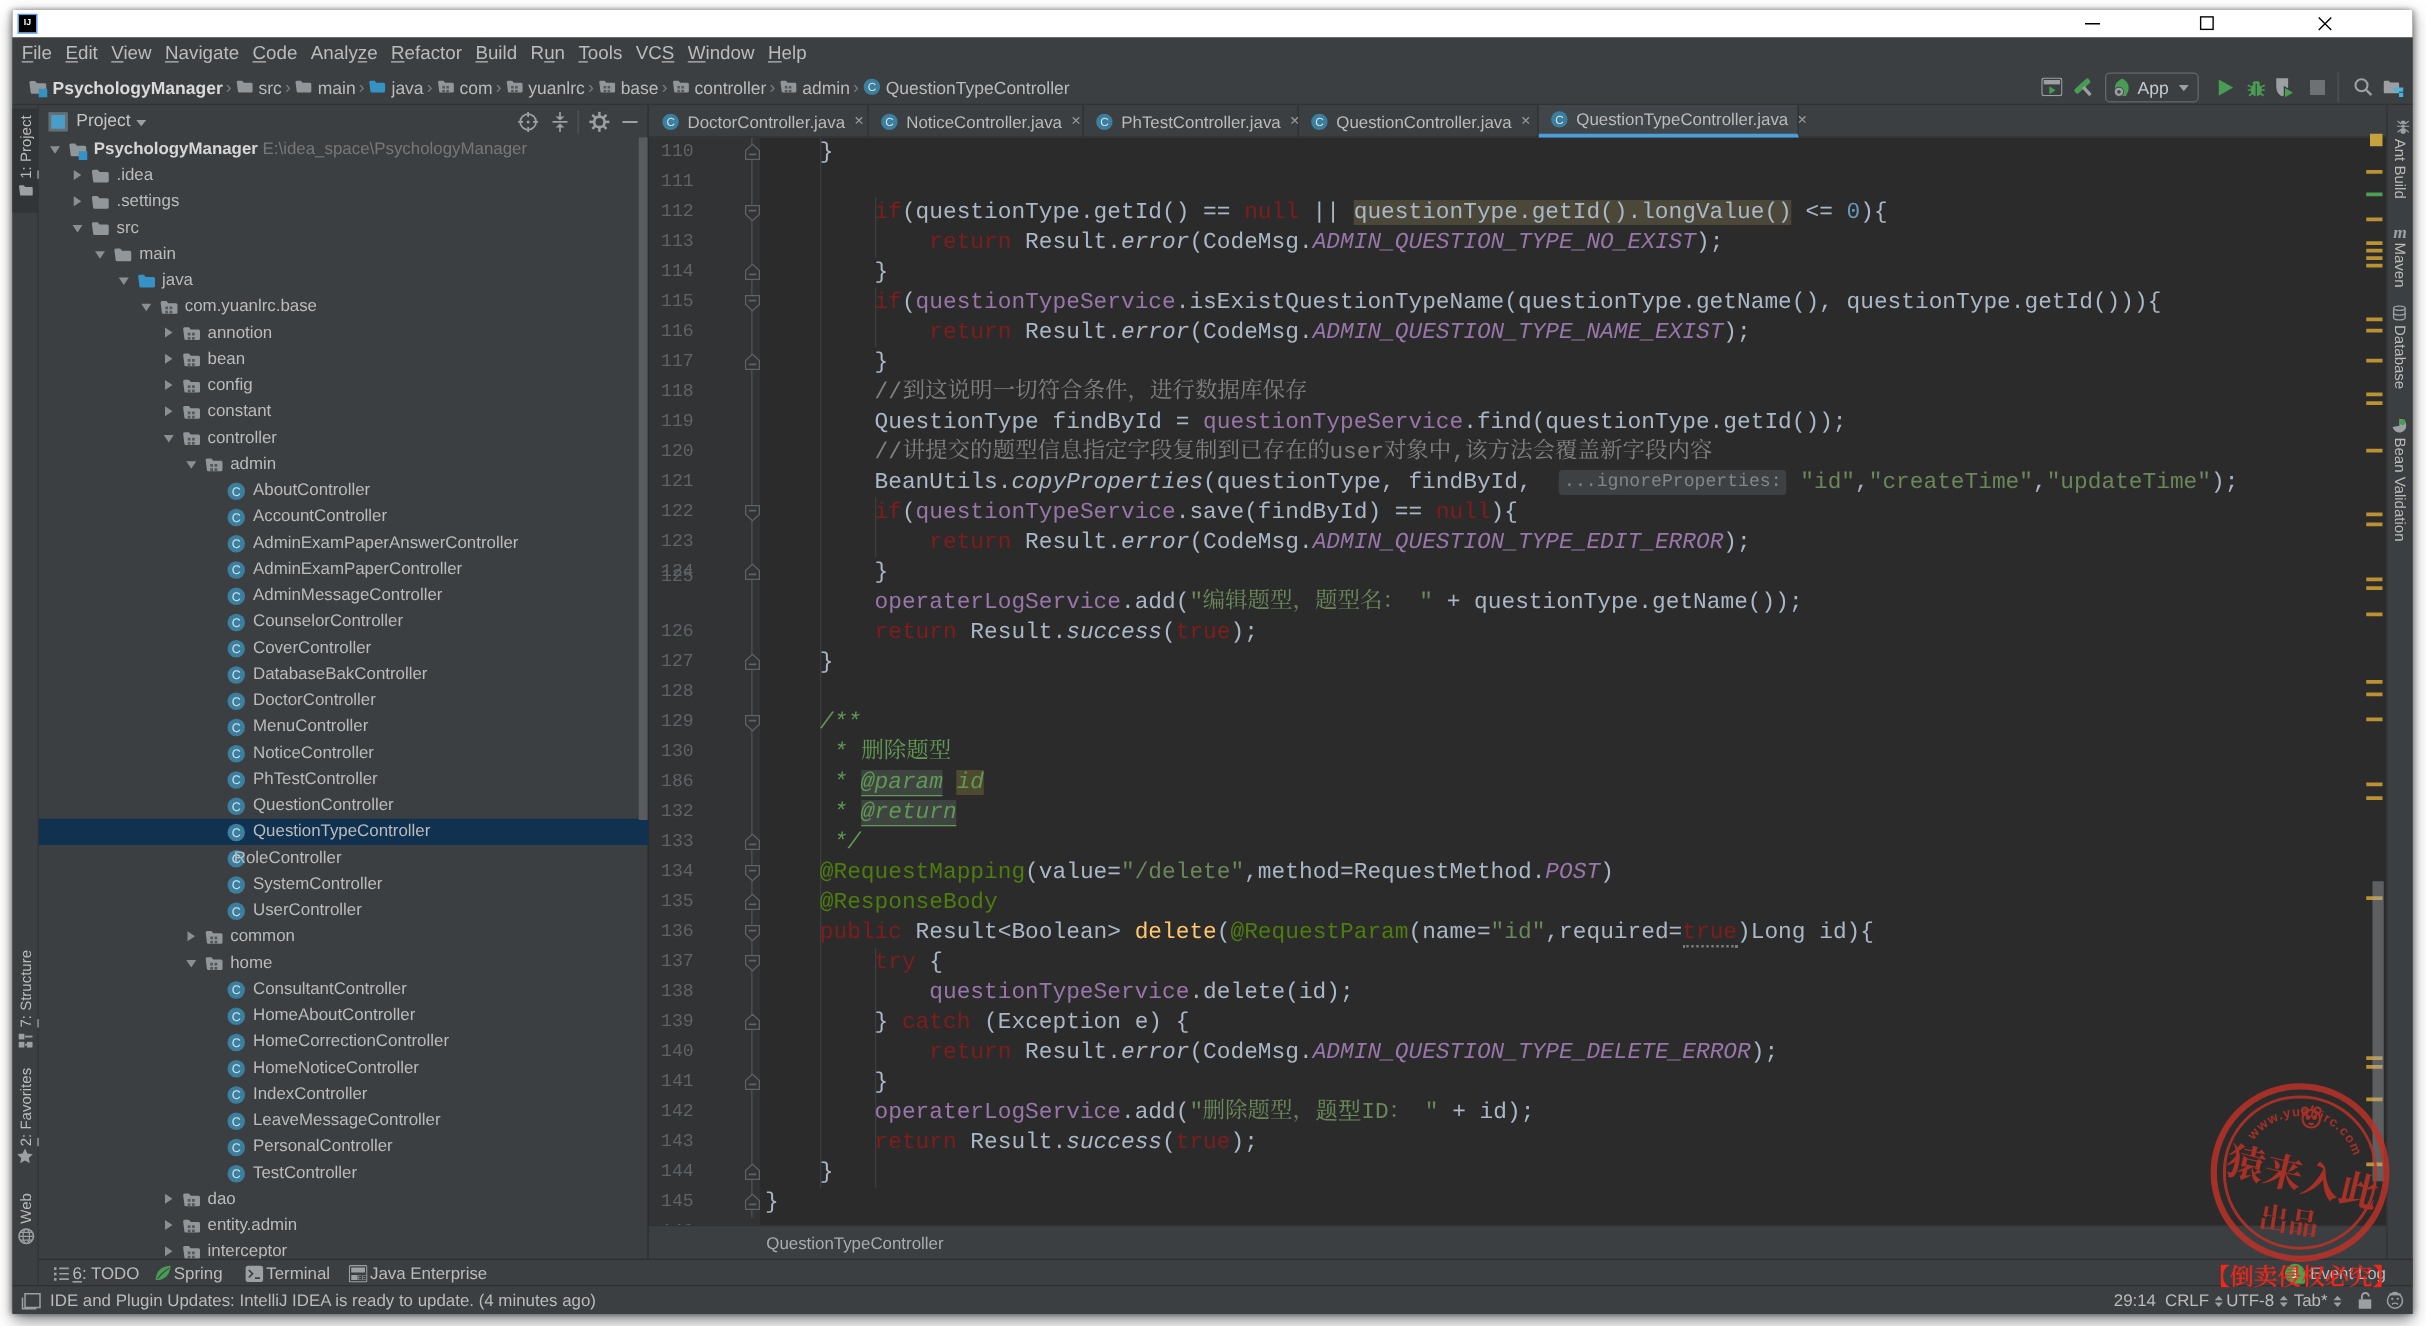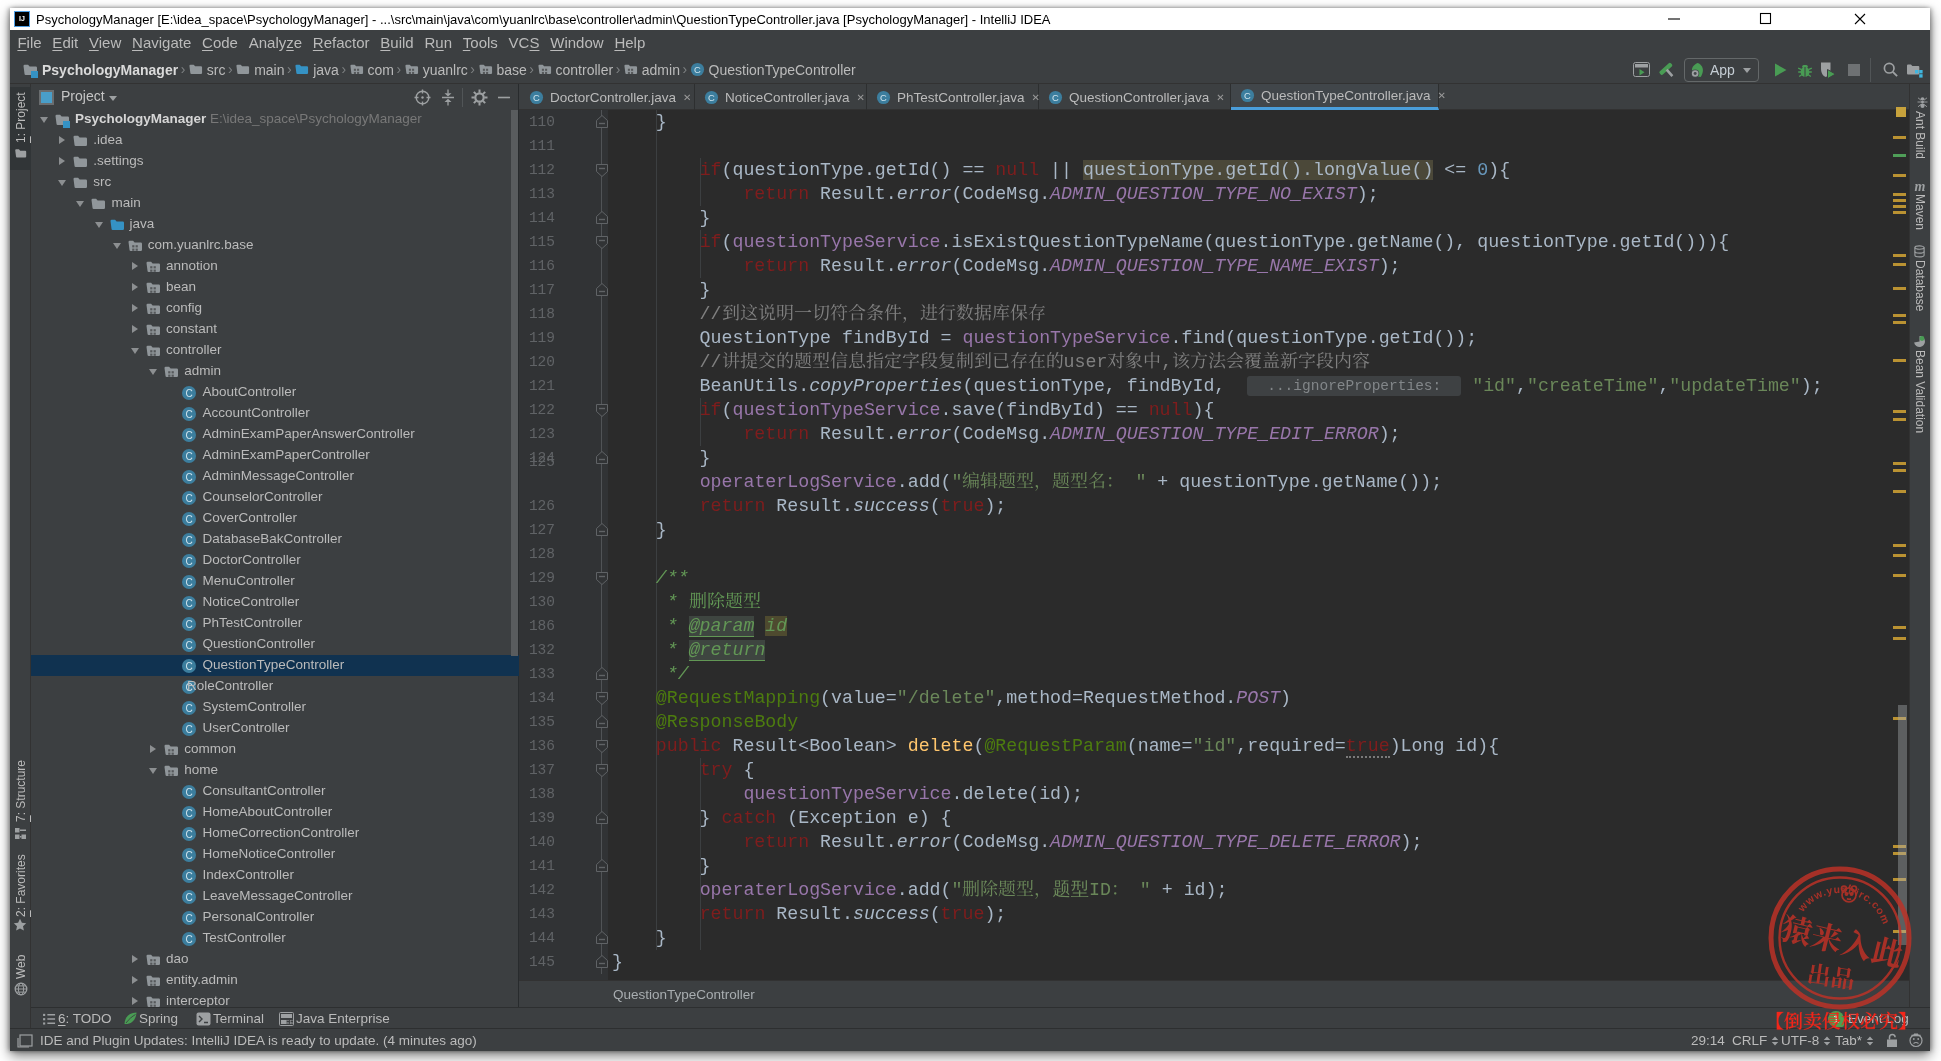--- a/index.html
+++ b/index.html
@@ -38,21 +38,21 @@
 .tabx{color:#9a9a9a;font-size:10px;margin-left:7px}
 .num{position:absolute;left:519px;width:36px;text-align:right;font-family:"Liberation Mono",monospace;font-size:14.5px;color:#606366;line-height:24px;height:24px}
 .fm{position:absolute;left:595px}
 .cl{position:absolute;left:612px;font-family:"Liberation Mono",monospace;font-size:18.25px;line-height:24px;height:24px;color:#a9b7c6;white-space:pre}
 .k{color:#7f1d1d} .s{color:#6a8759} .c{color:#808080} .n{color:#6897bb}
 .f{color:#9876aa} .ci{color:#9876aa;font-style:italic} .si{font-style:italic}
 .m{color:#ffc66d} .a{color:#4d7c0f} .d{color:#629755;font-style:italic}
 .dt{background:#3e4540;border-bottom:1px solid #629755}
 .hl{background:#4b4839} .hlid{background:#4e4a2f}
 .wavy{border-bottom:2px dotted #7a7a7a}
-.chip{display:inline-block;background:#3e4143;color:#828689;font-size:14.5px;border-radius:3px;padding:0 20px;height:20px;line-height:20px;vertical-align:1px;font-family:"Liberation Mono",monospace}
+.chip{display:inline-block;background:#3e4143;color:#828689;font-size:14.5px;border-radius:3px;padding:0 4px;height:20px;line-height:20px;vertical-align:1px;font-family:"Liberation Mono",monospace}
 .ig{position:absolute;width:1px;background:#3c3f41}
 .esq{position:absolute;left:1896px;top:107px;width:10px;height:10px;background:#c7a23c}
 .tick{position:absolute;left:1893px;width:13px;height:3px}
 #ethumb{position:absolute;left:1898px;top:705px;width:9px;height:240px;background:rgba(169,174,177,.4)}
 #ebread{position:absolute;left:519px;top:980px;width:1391px;height:27px;background:#3c3f41;border-top:1px solid #323232;color:#a8adb0;font-size:13.5px;line-height:28px;padding-left:94px}
 #rstripe{position:absolute;left:1909px;top:84px;width:21px;height:944px;background:#3c3f41;border-left:1px solid #323232}
 #btoolbar{position:absolute;left:31px;top:1007px;width:1899px;height:21px;background:#3c3f41;border-top:1px solid #2d2f30;color:#bbb;font-size:13.5px}
 #statusbar{position:absolute;left:10px;top:1028px;width:1920px;height:23px;background:#3c3f41;border-top:1px solid #2d2f30;color:#bbb;font-size:13.5px}
 u{text-underline-offset:2px}
 </style></head><body>
@@ -122,21 +122,20 @@
       <path id="b51fa" d="M188 277 216 260V5H223L188 -54L71 16Q81 27 96 40Q111 52 123 57L103 21V277ZM253 328Q252 320 244 314Q236 308 216 305V223Q214 223 205 223Q195 223 172 223Q149 223 103 223V283V343ZM235 691 263 674V429H270L235 372L120 440Q129 452 144 464Q159 476 172 480L152 445V691ZM300 735Q299 727 291 721Q282 715 263 712V630Q261 630 252 630Q243 630 220 630Q196 630 152 630V690V750ZM590 827Q589 816 581 809Q573 802 554 799V23H435V842ZM881 735Q880 726 873 720Q866 713 848 710V400Q848 396 834 390Q819 383 798 378Q776 373 754 373H734V749ZM930 327Q929 317 922 311Q915 304 896 301V-51Q896 -55 882 -62Q868 -69 846 -74Q825 -79 803 -79H782V340ZM846 33V5H160V33ZM791 458V429H208V458Z"></path>
       <path id="b54c1" d="M238 777V826L361 777H703V749H356V440Q356 435 341 426Q326 417 303 410Q280 403 255 403H238ZM644 777H634L689 837L803 751Q799 745 788 739Q777 732 762 729V444Q762 440 745 432Q729 424 707 418Q684 412 664 412H644ZM300 521H706V492H300ZM82 341V388L199 341H402V313H194V-44Q194 -48 180 -57Q167 -66 145 -73Q123 -80 99 -80H82ZM339 341H329L383 399L493 315Q489 309 478 303Q468 297 453 294V-29Q453 -33 437 -41Q421 -49 400 -56Q378 -62 358 -62H339ZM123 49H391V21H123ZM542 341V388L660 341H876V313H655V-45Q655 -50 641 -58Q627 -67 605 -74Q583 -81 559 -81H542ZM807 341H797L851 400L964 315Q960 309 949 303Q938 297 923 293V-39Q923 -42 906 -49Q890 -56 868 -61Q846 -67 826 -67H807ZM578 49H859V21H578Z"></path>
       <path id="b6765" d="M37 384H769L839 471Q839 471 852 461Q864 452 884 437Q904 421 926 404Q948 387 966 372Q962 356 937 356H45ZM81 679H736L805 764Q805 764 817 755Q830 745 849 730Q868 715 889 698Q910 682 928 666Q927 658 919 654Q911 650 900 650H89ZM436 849 592 833Q591 823 584 816Q576 808 556 805V-47Q556 -53 541 -63Q526 -74 504 -81Q481 -89 459 -89H436ZM380 382H518V367Q450 234 326 130Q201 26 32 -41L24 -28Q105 22 173 90Q242 157 295 233Q348 308 380 382ZM558 382Q587 330 633 284Q679 239 735 202Q790 165 852 139Q914 112 975 96L973 85Q939 77 914 50Q889 23 879 -20Q800 19 736 75Q672 131 625 206Q577 282 546 376ZM199 636Q268 613 306 583Q344 553 358 522Q372 491 368 464Q364 438 346 422Q329 406 304 407Q280 408 254 431Q253 466 243 501Q234 536 219 569Q205 603 190 631ZM690 638 839 578Q835 569 825 564Q815 559 799 560Q758 514 710 472Q662 431 615 403L604 411Q624 453 648 515Q671 577 690 638Z"></path>
       <path id="b6b64" d="M586 839 739 822Q738 812 730 805Q722 797 703 794V81Q703 65 710 59Q717 52 737 52H795Q812 52 825 53Q839 53 847 54Q854 54 860 57Q866 60 871 67Q877 78 884 101Q891 125 899 156Q908 187 915 218H926L930 60Q954 49 962 37Q970 26 970 10Q970 -14 953 -31Q936 -47 895 -55Q855 -63 784 -63H706Q659 -63 633 -53Q607 -43 597 -20Q586 4 586 45ZM847 636 968 532Q961 524 950 523Q939 521 921 528Q859 492 791 467Q724 441 668 428L662 441Q704 474 755 527Q805 580 847 636ZM113 636 253 624Q252 614 245 607Q238 601 220 598V50L113 23ZM302 839 452 824Q451 814 443 806Q436 799 416 796V75L302 48ZM365 501H438L497 602Q497 602 508 591Q519 580 536 562Q553 544 570 525Q588 505 601 489Q598 473 574 473H365ZM25 48Q60 53 117 63Q175 73 248 87Q322 101 405 117Q488 133 575 152L578 139Q507 101 397 51Q288 0 126 -65Q117 -86 99 -91Z"></path>
       <path id="b733f" d="M269 391Q245 355 207 319Q168 282 120 249Q72 216 19 190L11 198Q62 247 104 307Q145 367 176 431Q206 496 224 560ZM394 770Q389 763 381 759Q373 755 355 758Q320 711 272 659Q224 607 165 559Q105 511 36 473L26 484Q78 534 123 598Q169 662 204 728Q239 794 259 847ZM66 810Q146 764 196 709Q247 654 275 590Q303 527 315 456Q326 386 329 309Q331 241 327 175Q323 109 309 54Q296 -2 270 -39Q252 -65 219 -76Q186 -88 140 -88Q140 -26 123 -5Q114 4 99 13Q83 23 60 29V42Q60 42 77 41Q94 40 117 39Q139 37 155 37Q166 37 173 40Q180 43 185 51Q199 71 206 110Q214 150 217 203Q219 255 219 311Q219 407 207 492Q195 578 160 655Q124 732 54 800ZM577 259V165H468V205ZM440 16Q463 22 503 34Q543 46 594 63Q644 80 696 99L701 87Q681 71 648 43Q615 15 574 -17Q532 -50 485 -84ZM550 193 576 177V24L468 -16L511 22Q520 -8 516 -32Q513 -55 502 -70Q492 -85 481 -92L413 12Q448 32 458 43Q468 53 468 66V193ZM952 210Q948 205 940 204Q933 203 919 208Q899 198 870 187Q840 175 809 164Q778 152 753 143L745 152Q763 173 784 200Q804 226 824 254Q843 281 856 301ZM677 340Q699 264 743 203Q786 141 846 100Q907 59 979 40L978 29Q946 20 923 -9Q900 -38 891 -84Q824 -44 779 13Q734 69 707 149Q680 228 665 335ZM685 325Q633 246 541 189Q449 133 334 97L326 111Q404 153 463 214Q522 274 556 341H685ZM724 835Q723 826 716 819Q709 813 691 810V578H574V848ZM804 341V312H463V341ZM396 546 519 498H759L813 559L918 481Q914 475 905 471Q897 466 881 463V299Q881 295 855 286Q829 276 784 276H762V470H510V291Q510 285 485 275Q460 265 416 265H396V498ZM861 679Q861 679 873 670Q885 661 902 647Q920 632 940 616Q959 600 975 585Q972 569 948 569H332L324 598H798ZM819 805Q819 805 830 796Q841 787 857 773Q874 759 892 744Q910 728 924 714Q920 698 897 698H379L371 726H760Z"></path>
     </defs>
   </svg>
 <div id="win"></div>
 <div id="titlebar">
     <div id="ijlogo">IJ</div>
-    <div id="title">PsychologyManager [E:\idea_space\PsychologyManager] - ...\src\main\java\com\yuanlrc\base\controller\admin\QuestionTypeController.java [PsychologyManager] - IntelliJ IDEA</div>
 <svg class="abs" style="left:1644px;top:0" width="40" height="22">
       <path d="M14 11 h12" stroke="#000" stroke-width="1.1"></path>
     </svg>
 <svg class="abs" style="left:1736px;top:0" width="40" height="22">
       <rect x="14.5" y="5.5" width="10" height="10" fill="none" stroke="#000" stroke-width="1.1"></rect>
     </svg>
 <svg class="abs" style="left:1830px;top:0" width="40" height="22">
       <path d="M15 6 l10 10 M25 6 l-10 10" stroke="#000" stroke-width="1.1"></path>
     </svg>
 </div>

